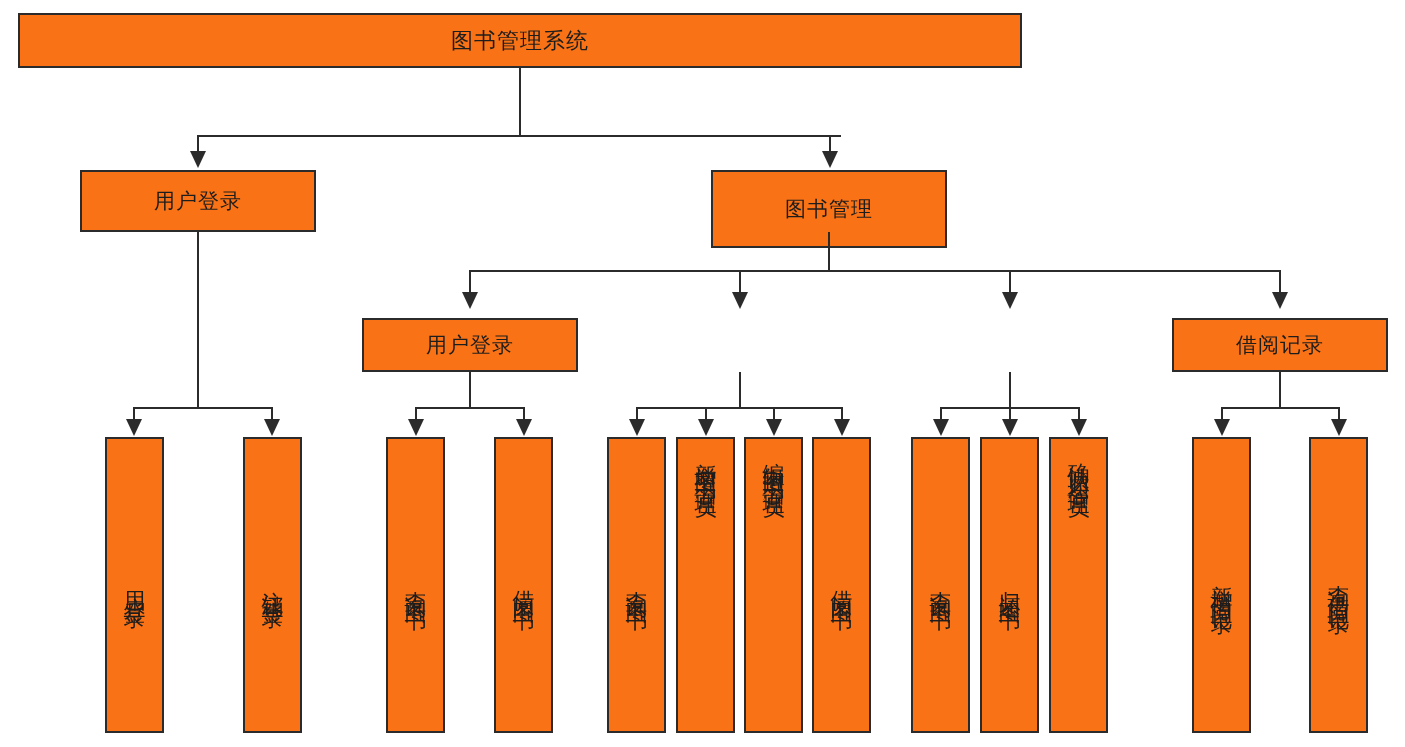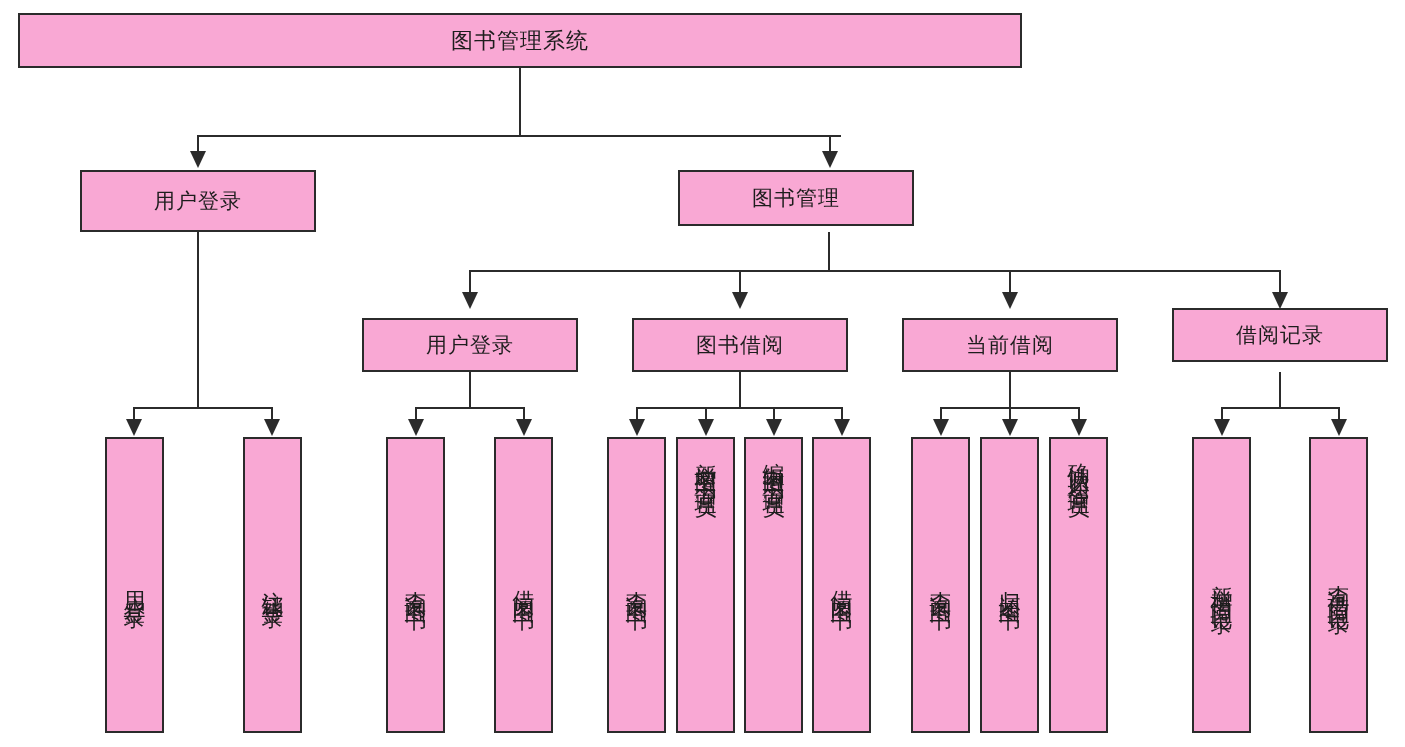--- a/index.html
+++ b/index.html
@@ -12,21 +12,21 @@
     width:1405px;
     height:747px;
     background:#ffffff;
     overflow:hidden;
   }
 
   
   .node{
     position:absolute;
     box-sizing:border-box;
-    background:#f9a8d4;
+    background:#f97316;
     border:2px solid #2b2b2b;
     color:#1d1d1d;
     display:flex;
     align-items:center;
     justify-content:center;
     text-align:left;
     line-height:1.15;
   }
   .node .lbl{ display:block; }
 
@@ -89,21 +89,21 @@
   <div class="hline" style="left:197px;top:135px;width:644px;"></div>
 
   <div class="vline" style="left:197px;top:135px;height:20px;"></div>
   <div class="arrow" style="left:190px;top:151px;"></div>
   <div class="vline" style="left:829px;top:135px;height:20px;"></div>
   <div class="arrow" style="left:822px;top:151px;"></div>
 
   <div class="node horiz" style="left:80px;top:170px;width:236px;height:62px;">
     <span class="lbl">用户登录</span>
   </div>
-  <div class="node horiz" style="left:678px;top:170px;width:236px;height:56px;">
+  <div class="node horiz" style="left:711px;top:170px;width:236px;height:78px;">
     <span class="lbl">图书管理</span>
   </div>
 
   <div class="vline" style="left:197px;top:232px;height:176px;"></div>
   <div class="hline" style="left:133px;top:407px;width:139px;"></div>
   <div class="vline" style="left:133px;top:407px;height:14px;"></div>
   <div class="arrow" style="left:126px;top:419px;"></div>
   <div class="vline" style="left:271px;top:407px;height:14px;"></div>
   <div class="arrow" style="left:264px;top:419px;"></div>
 
@@ -114,27 +114,21 @@
   <div class="vline" style="left:739px;top:270px;height:24px;"></div>
   <div class="arrow" style="left:732px;top:292px;"></div>
   <div class="vline" style="left:1009px;top:270px;height:24px;"></div>
   <div class="arrow" style="left:1002px;top:292px;"></div>
   <div class="vline" style="left:1279px;top:270px;height:24px;"></div>
   <div class="arrow" style="left:1272px;top:292px;"></div>
 
   <div class="node horiz" style="left:362px;top:318px;width:216px;height:54px;">
     <span class="lbl">用户登录</span>
   </div>
-  <div class="node horiz" style="left:632px;top:318px;width:216px;height:54px;">
-    <span class="lbl">图书借阅</span>
-  </div>
-  <div class="node horiz" style="left:902px;top:318px;width:216px;height:54px;">
-    <span class="lbl">当前借阅</span>
-  </div>
-  <div class="node horiz" style="left:1172px;top:308px;width:216px;height:54px;">
+  <div class="node horiz" style="left:1172px;top:318px;width:216px;height:54px;">
     <span class="lbl">借阅记录</span>
   </div>
 
   <div class="vline" style="left:469px;top:372px;height:36px;"></div>
   <div class="hline" style="left:415px;top:407px;width:108px;"></div>
   <div class="vline" style="left:415px;top:407px;height:14px;"></div>
   <div class="arrow" style="left:408px;top:419px;"></div>
   <div class="vline" style="left:523px;top:407px;height:14px;"></div>
   <div class="arrow" style="left:516px;top:419px;"></div>
 

